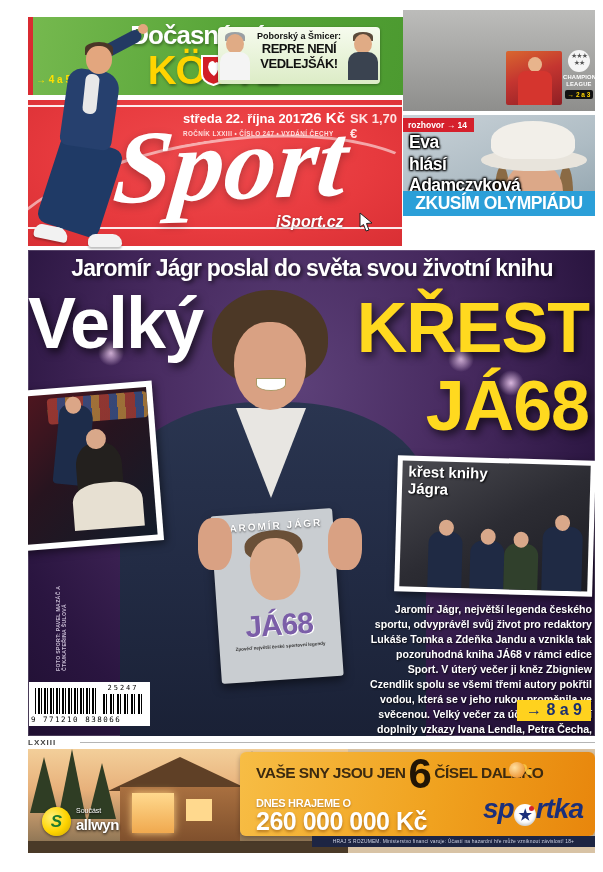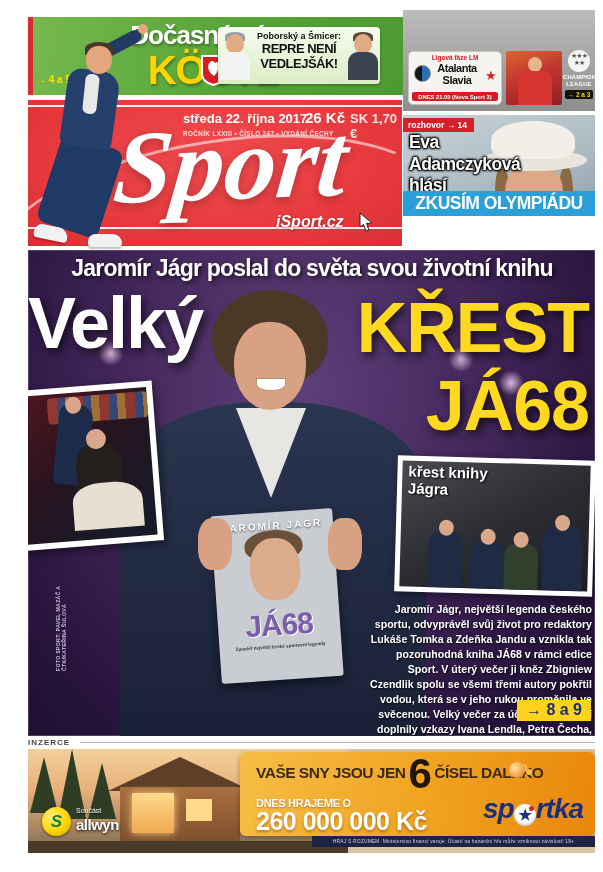--- a/index.html
+++ b/index.html
@@ -243,30 +243,20 @@
         <div class="torsoL torsoR"></div>
     </div>
     <div class="abs rep-text">
       <div class="rep-line1">Poborský a Šmicer:</div>
       <div class="rep-line2">REPRE NENÍ</div>
       <div class="rep-line2">VEDLEJŠÁK!</div>
     </div>
   </div>
 
   <div class="abs gray-box">
-    <div class="abs match-box">
-      <div class="abs match-comp">Ligová fáze LM</div>
-      <div class="abs match-crest"></div>
-      <div class="abs match-names">
-        <div>Atalanta</div>
-        <div>Slavia</div>
-      </div>
-      <div class="abs match-star">★</div>
-      <div class="abs match-tv">DNES 21.00 (Nova Sport 3)</div>
-    </div>
     <div class="abs player-photo">
       <div class="abs player-head"></div>
       <div class="abs player-body"></div>
     </div>
     <div class="abs ucl">
       <div class="abs ucl-ball">★★★ ★★</div>
       <div class="abs ucl-text">
         <div>CHAMPIONS</div>
         <div>LEAGUE</div>
       </div>
@@ -292,22 +282,22 @@
   <div class="abs eva">
     <div class="abs eva-hair"></div>
     <div class="abs eva-hair2"></div>
     <div class="abs eva-face"></div>
     <div class="abs eva-smile"></div>
     <div class="abs eva-hat-brim"></div>
     <div class="abs eva-hat-top"></div>
     <div class="abs eva-badge">rozhovor → 14</div>
     <div class="abs eva-lines">
       <div>Eva</div>
+      <div>hlásí</div>
       <div>Adamczyková</div>
-      <div>hlásí</div>
       <div>návrat</div>
     </div>
     <div class="abs eva-bar">ZKUSÍM OLYMPIÁDU</div>
   </div>
 
   <div class="abs main">
     <div class="abs light1" style="left:420px; top:96px;"></div>
     <div class="abs light1" style="left:470px; top:120px;"></div>
     <div class="abs light1" style="left:70px; top:90px;"></div>
 
@@ -358,23 +348,29 @@
         <div class="ev-man" style="left:142px; height:64px; width:40px;"></div>
         <div class="ev-head" style="left:154px; bottom:60px;"></div>
       </div>
     </div>
 
     <div class="abs m-body">Jaromír Jágr, největší legenda českého sportu, odvyprávěl svůj život pro redaktory Lukáše Tomka a Zdeňka Jandu a vznikla tak pozoruhodná kniha JÁ68 v rámci edice Sport. V úterý večer ji kněz Zbigniew Czendlik spolu se všemi třemi autory pokřtil vodou, která se v jeho rukou proměnila ve svěcenou. Velký večer za účasti osobností doplnily vzkazy Ivana Lendla, Petra Čecha, Sidneyho Crosbyho nebo Davida Pastrňáka.</div>
     <div class="abs m-ref">→ 8 a 9</div>
 
     <div class="abs photo-credit">FOTO SPORT: PAVEL MAZÁČ A ČTK/KATEŘINA ŠULOVÁ</div>
 
-  </div>
-
-  <div class="abs inz-label">INZERCE</div>
+    <div class="abs barcode">
+      <div class="abs bars1"></div>
+      <div class="abs bars2"></div>
+      <div class="abs bc-issue">25247</div>
+      <div class="abs bc-num">9 771210 838066</div>
+    </div>
+  </div>
+
+  <div class="abs inz-label">LXXIII</div>
   <div class="abs inz-line"></div>
 
   <div class="abs ad">
     <div class="abs ad-sky"></div>
     <div class="abs tree" style="left:2px; top:8px;"></div>
     <div class="abs tree" style="left:30px; top:0px; border-bottom-width:70px;"></div>
     <div class="abs tree" style="left:60px; top:14px;"></div>
     <div class="abs tree" style="left:210px; top:2px; border-bottom-width:66px;"></div>
     <div class="abs tree" style="left:242px; top:12px;"></div>
     <div class="abs tree" style="left:272px; top:4px; border-bottom-width:64px;"></div>

